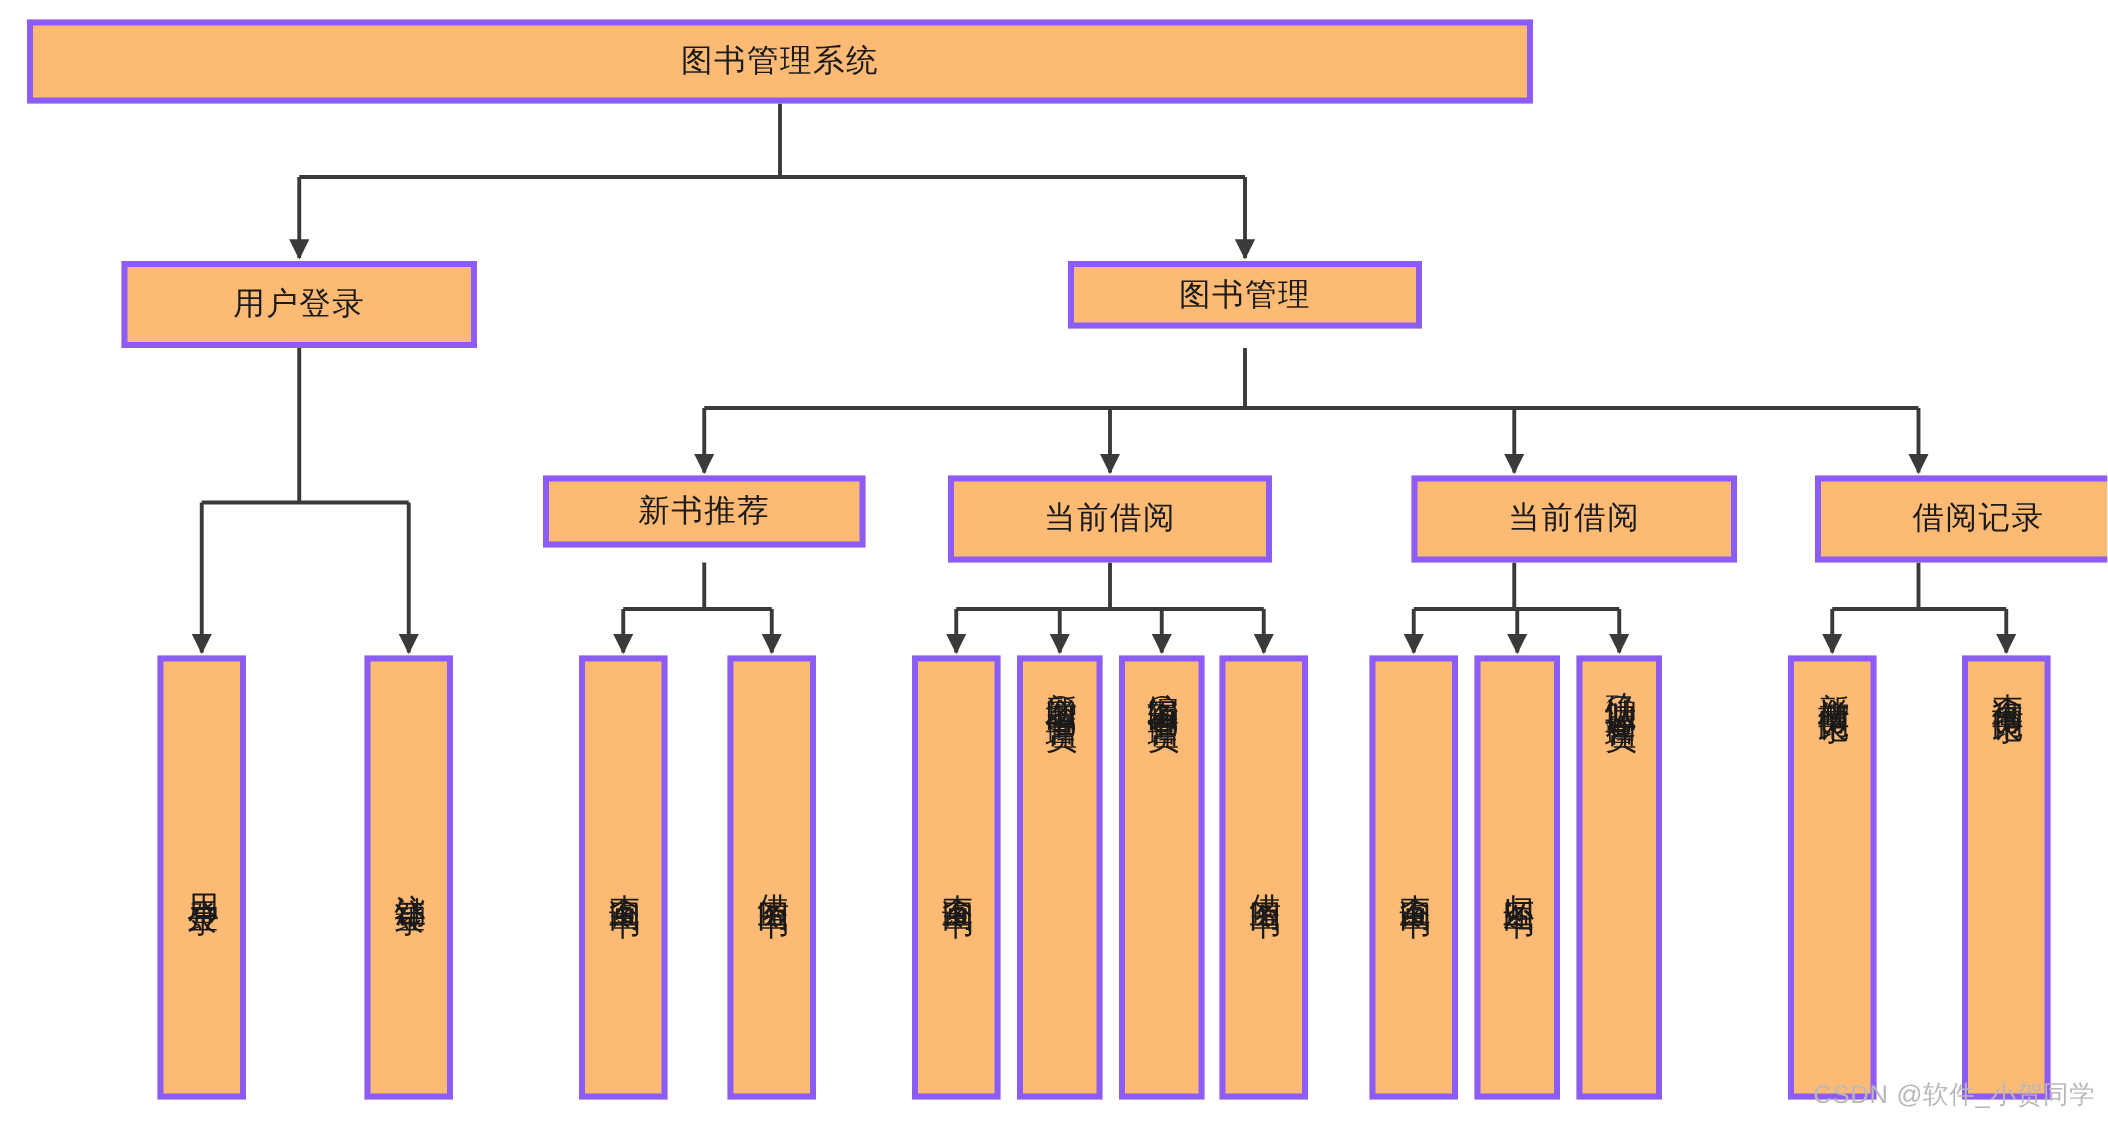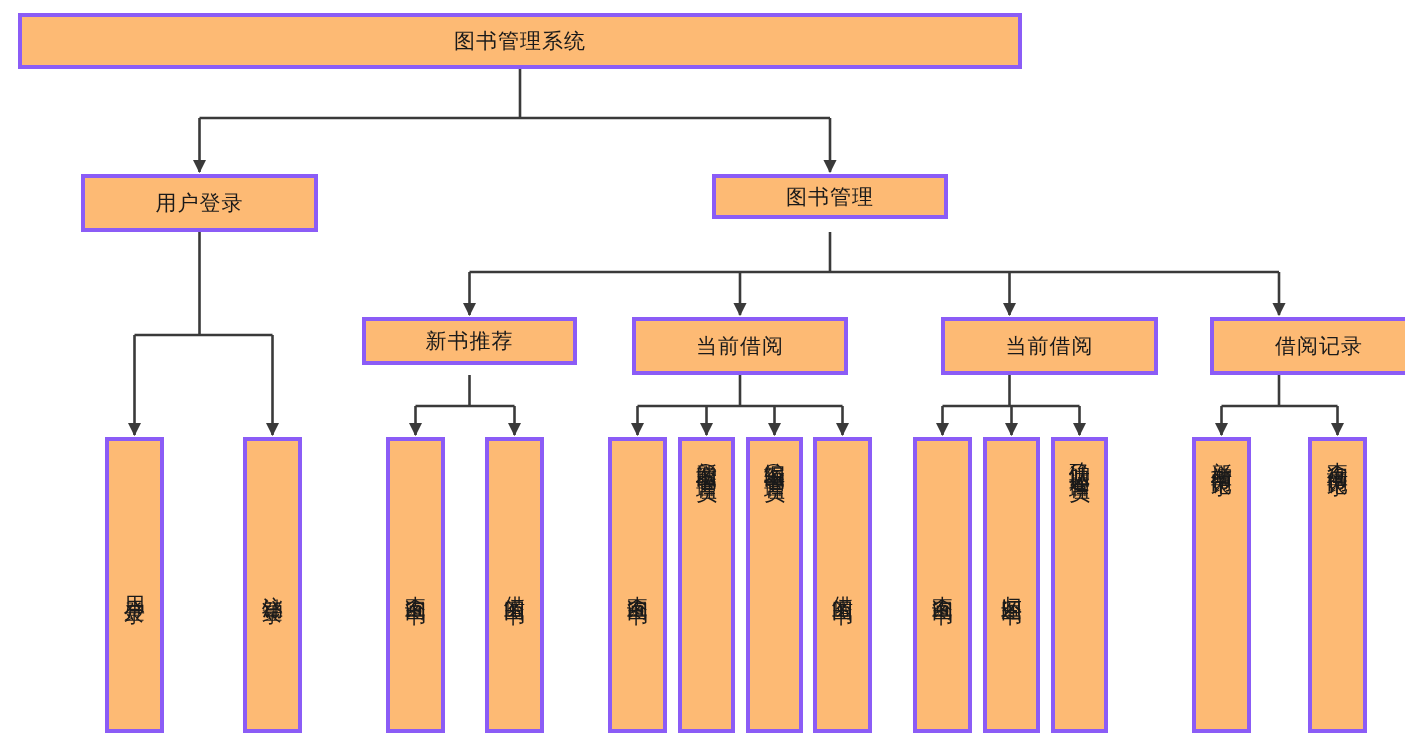--- a/index.html
+++ b/index.html
@@ -175,13 +175,14 @@
         <span class="lbl">确认归还（管理员）</span>
       </div>
       <div class="node vert" style="left: 1192px; top: 437px; width: 59px; height: 296px;">
         <span class="lbl">新增借阅记录</span>
       </div>
       <div class="node vert" style="left: 1308px; top: 437px; width: 59px; height: 296px;">
         <span class="lbl">查询借阅记录</span>
       </div>
     </div>
 
+  <div id="watermark">CSDN @软件_小贺同学</div>
 </div>
 
 </body></html>

